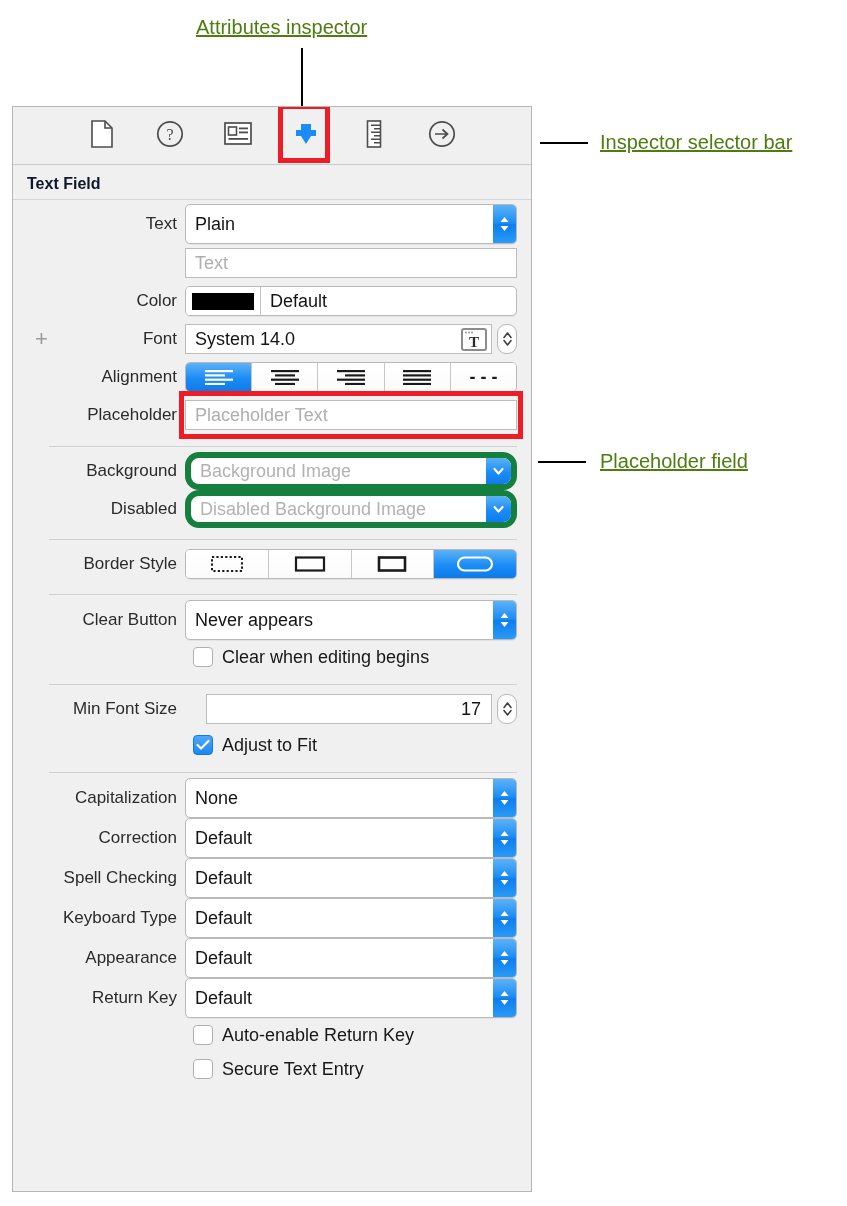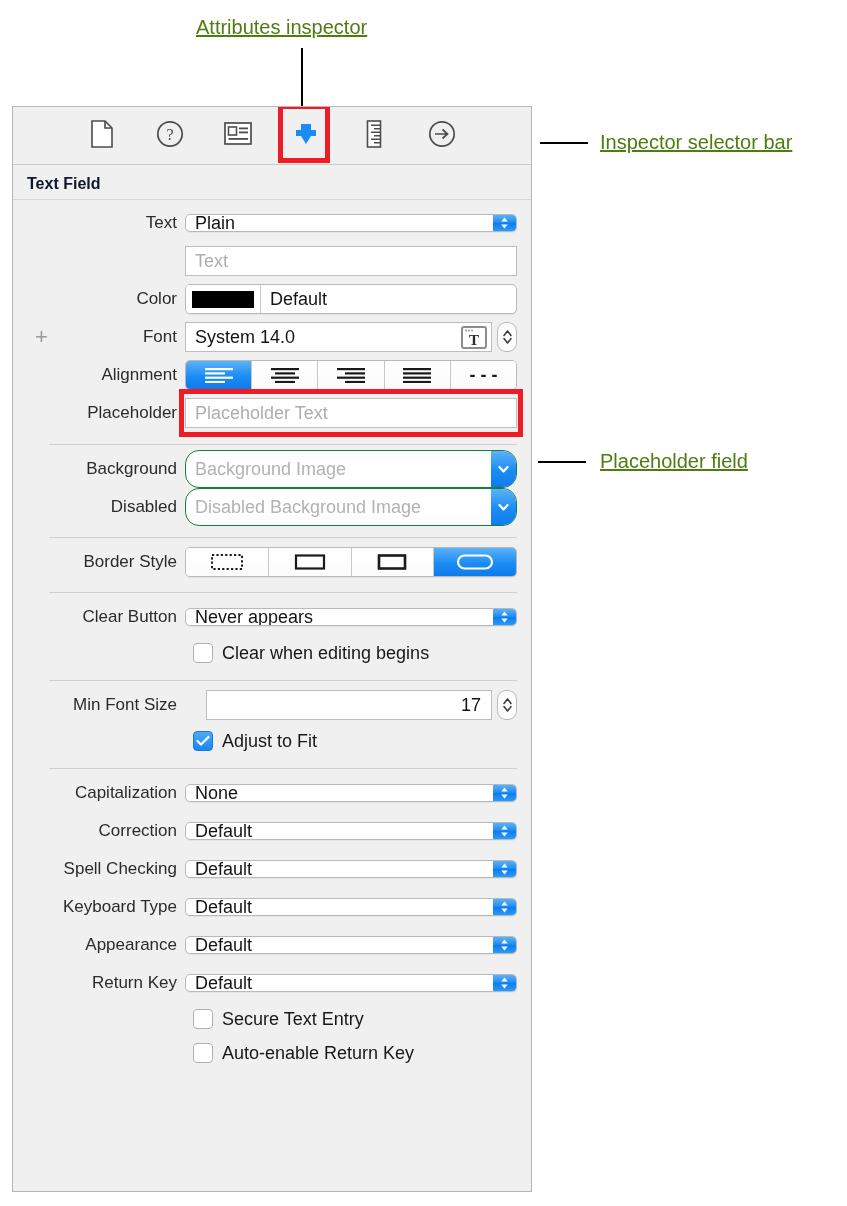--- a/index.html
+++ b/index.html
@@ -107,21 +107,21 @@
   }
   .divider {
     height: 1px;
     background: #d0d0d0;
     margin: 5px 14px 5px 36px;
   }
 
   
   .popup {
     flex: 1;
-    height: 18px;
+    height: 40px;
     background: #fff;
     border: 1px solid #b9b9b9;
     border-radius: 5px;
     display: flex;
     align-items: center;
     box-sizing: border-box;
     position: relative;
     box-shadow: 0 1px 0 rgba(0,0,0,0.05);
     overflow: hidden;
   }
@@ -278,21 +278,21 @@
     font-size: 18px;
     color: #181818;
     white-space: nowrap;
   }
 
   
   .imgpopup {
     flex: 1;
     height: 38px;
     background: #fff;
-    border: 1px solid #15803d;
+    border: 6px solid #15803d;
     border-radius: 14px;
     display: flex;
     align-items: center;
     box-sizing: border-box;
     overflow: hidden;
   }
   .imgpopup .pv {
     flex: 1;
     padding-left: 9px;
     font-size: 18px;
@@ -706,22 +706,22 @@
               <path d="M6.5 3 L10.5 8 L2.5 8 Z" fill="#fff"></path>
               <path d="M6.5 17 L10.5 12 L2.5 12 Z" fill="#fff"></path>
             </svg>
           </div>
         </div>
       </div>
     </div>
 
     <div class="check-row">
       <div class="cbox"></div>
-      <div class="check-label">Secure Text Entry</div>
+      <div class="check-label">Auto-enable Return Key</div>
     </div>
 
     <div class="check-row">
       <div class="cbox"></div>
-      <div class="check-label">Auto-enable Return Key</div>
+      <div class="check-label">Secure Text Entry</div>
     </div>
 
   </div>
 </div>
 
 </body></html>

